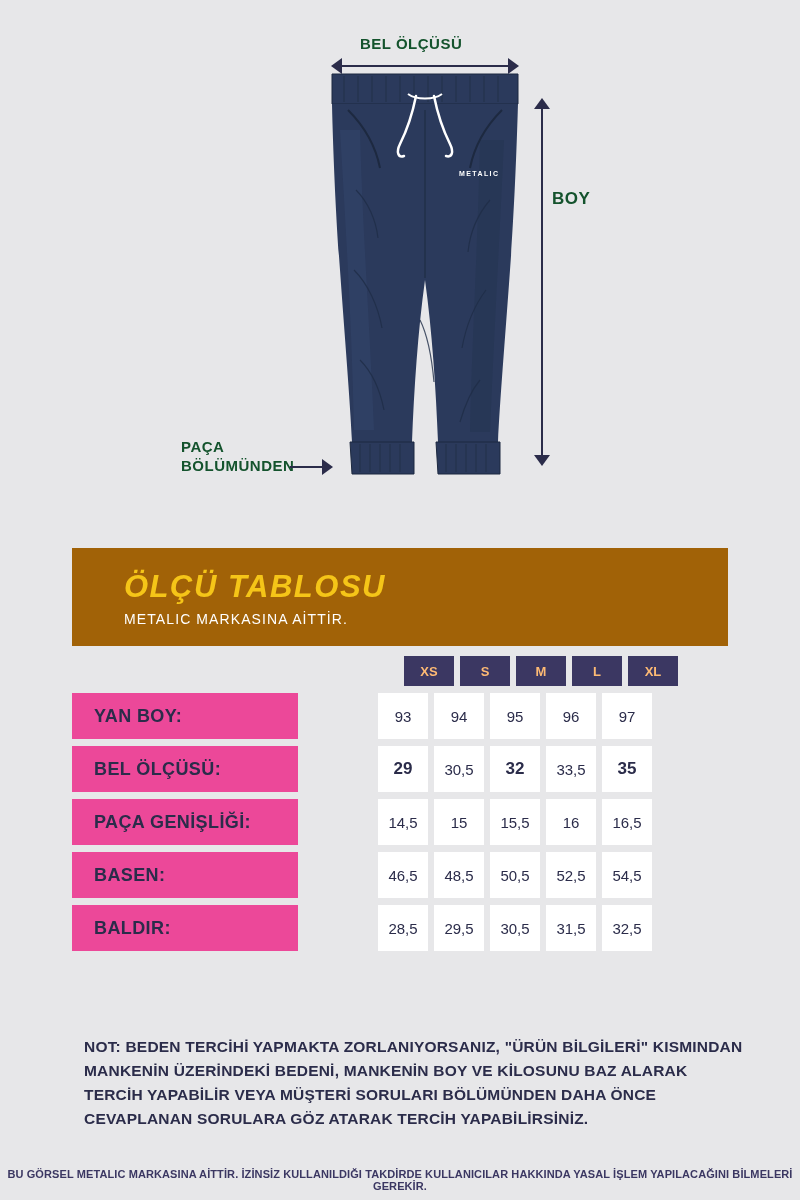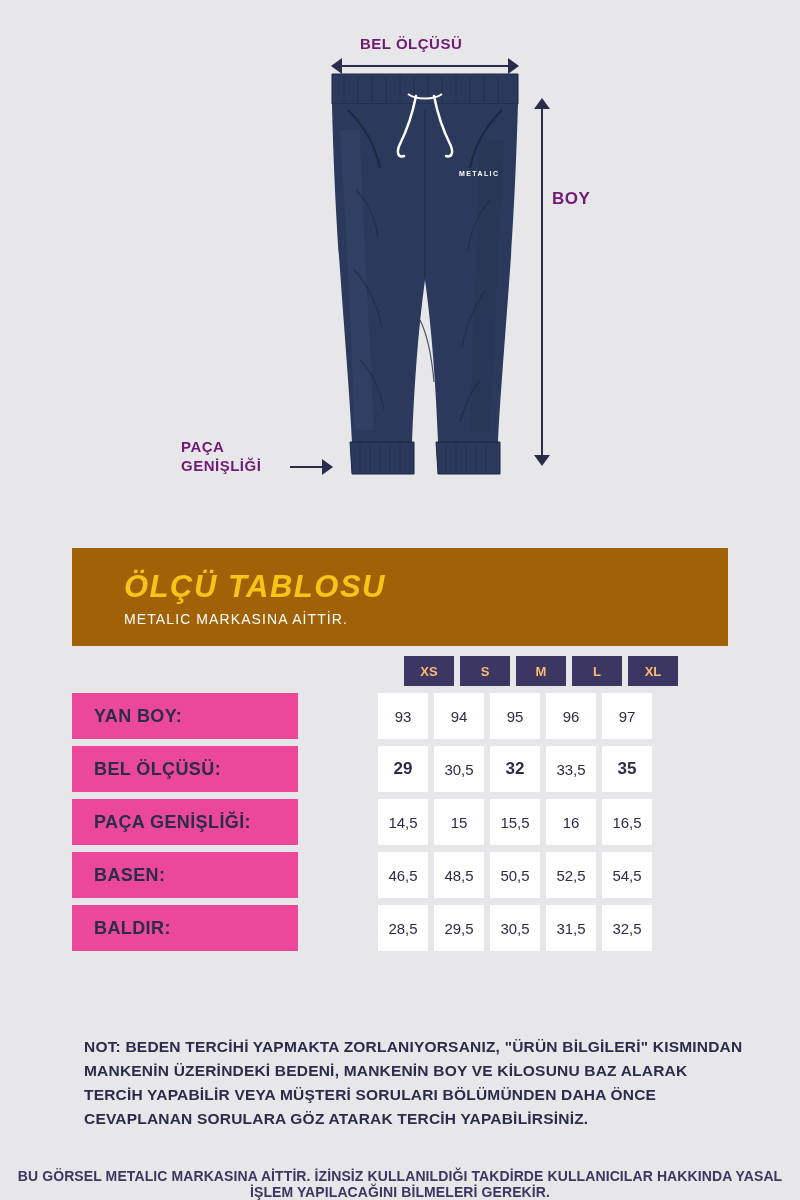--- a/index.html
+++ b/index.html
@@ -20,21 +20,21 @@
   .diagram {
     position: relative;
     width: 800px;
     height: 525px;
   }
 
   .label {
     position: absolute;
     font-weight: bold;
     letter-spacing: 0.5px;
-    color: #701a75;
+    color: #14532d;
     font-size: 15px;
     line-height: 19px;
   }
 
   .label-bel { left: 360px; top: 34px; }
   .label-boy { left: 552px; top: 144px; font-size: 17px; margin-top: 45px; }
   .label-paca { left: 181px; top: 437px; text-align: left; }
 
   
   .arrow-h {
@@ -199,21 +199,21 @@
     line-height: 24px;
     letter-spacing: 0.2px;
     color: #2b2c4a;
   }
   .footer-note {
     position: absolute;
     left: 0;
     top: 1168px;
     width: 800px;
     text-align: center;
-    font-size: 14px;
+    font-size: 11px;
     font-weight: bold;
     color: #3b3762;
     letter-spacing: 0.1px;
   }
 </style>
 </head>
 <body>
 
 <div class="diagram">
 
@@ -222,21 +222,21 @@
   <div class="arrow-head bel-head-left"></div>
   <div class="arrow-head bel-head-right"></div>
 
   <div class="label label-boy">BOY</div>
   <div class="arrow-v boy-line"></div>
   <div class="arrow-head boy-head-top"></div>
   <div class="arrow-head boy-head-bottom"></div>
 
   <div class="label label-paca">
     <div>PAÇA</div>
-    <div>GENİŞLİĞİ</div>
+    <div>BÖLÜMÜNDEN</div>
   </div>
   <div class="arrow-h paca-line"></div>
   <div class="arrow-head paca-head-right"></div>
 
   <div class="pants-wrap">
     <svg width="210" height="420" viewBox="0 0 210 420" xmlns="http://www.w3.org/2000/svg">
 
       <path d="M12,4 H198 V34 H12 Z" fill="#2b3a5c"></path>
       <path d="M12,4 H198 V34 H12 Z" fill="none" stroke="#1d2940" stroke-width="1"></path>
 

